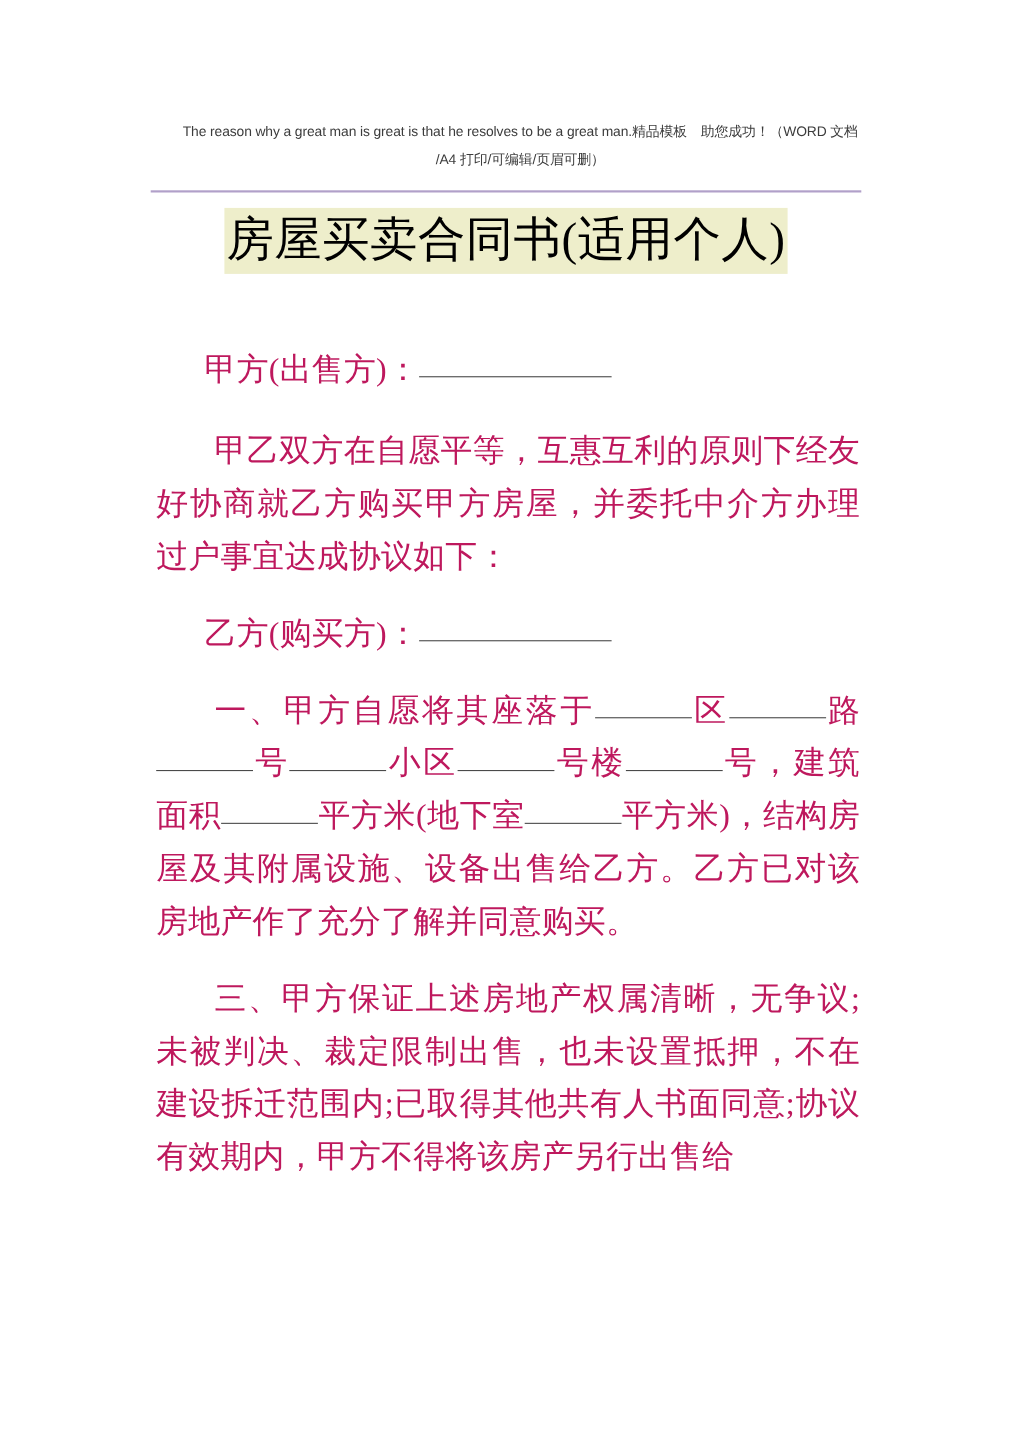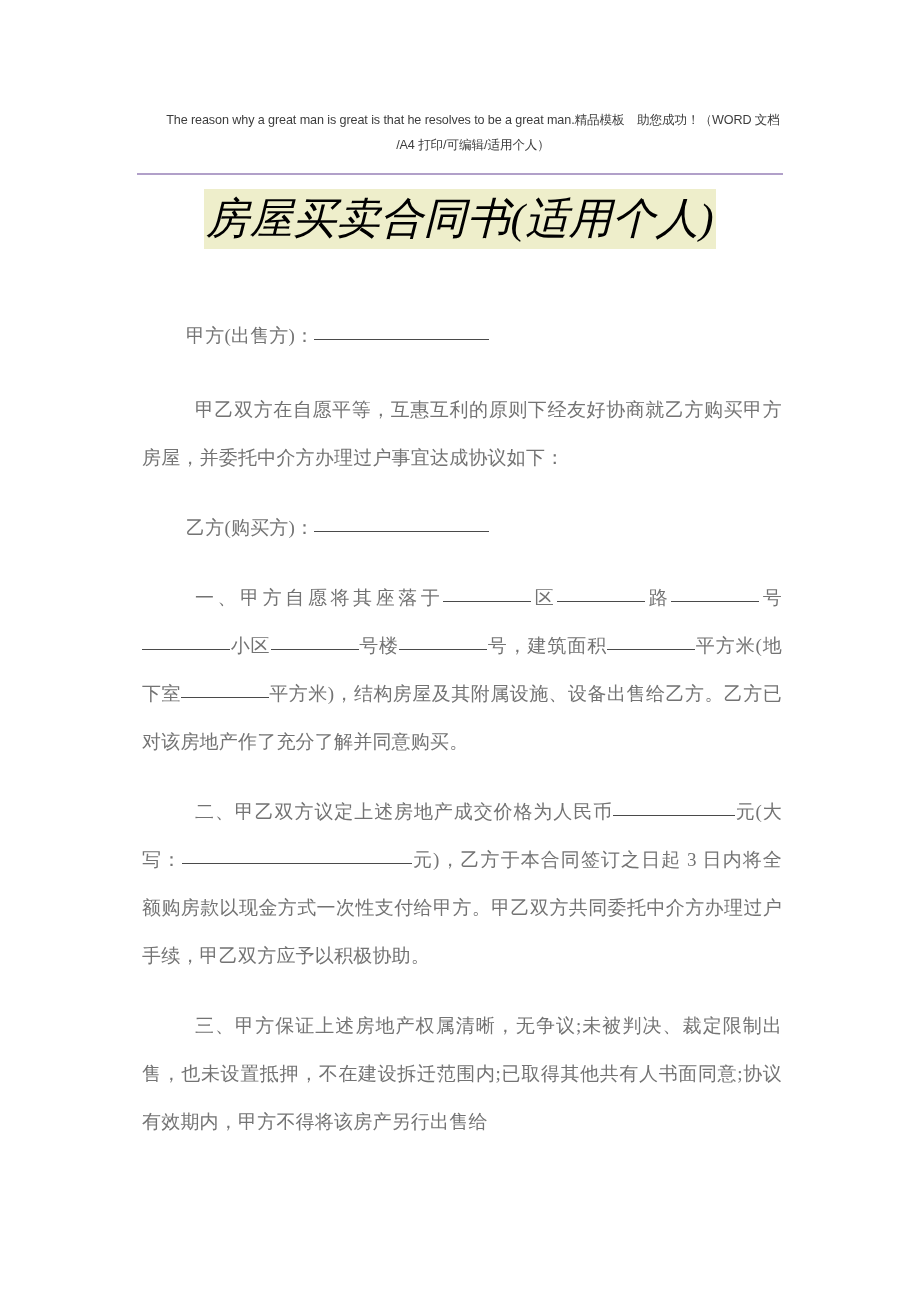--- a/index.html
+++ b/index.html
@@ -50,21 +50,20 @@
     background: #b1a0c9;
   }
 
   
   .title-wrap {
     position: absolute;
     left: 0;
     top: 189px;
     width: 920px;
     text-align: center;
-    font-style: italic;
   }
   .doc-title {
     display: inline-block;
     font-family: "Liberation Serif", "DejaVu Serif", serif;
     font-size: 43px;
     line-height: 60px;
     font-weight: 400;
     color: #000000;
     background: #eeeecb;
     padding: 0 2px;
@@ -73,23 +72,23 @@
   }
 
   
   .body-block {
     position: absolute;
     left: 142px;
     top: 312px;
     width: 640px;
   }
   .para {
-    font-size: 19px;
+    font-size: 29px;
     line-height: 48px;
-    color: #737373;
+    color: #be185d;
     text-align: justify;
     text-justify: inter-ideograph;
     margin: 0;
     letter-spacing: 0.2px;
     word-break: break-all;
   }
   .para.indent {
     text-indent: 53px;
   }
   .para.gap-md { margin-top: 22px; }
@@ -111,36 +110,35 @@
   .blank-lg { width: 175px; }
   .blank-xl { width: 230px; }
 </style>
 </head>
 <body>
 
 <div class="page">
 
   <div class="header-block">
     <div class="header-text">The reason why a great man is great is that he resolves to be a great man.精品模板　助您成功！（WORD 文档</div>
-    <div class="header-text">/A4 打印/可编辑/适用个人）</div>
+    <div class="header-text">/A4 打印/可编辑/页眉可删）</div>
   </div>
   <div class="header-rule"></div>
 
   <div class="title-wrap">
     <span class="doc-title">房屋买卖合同书(适用个人)</span>
   </div>
 
   <div class="body-block">
 
     <p class="para party"><span>甲方(出售方)：</span><span class="blank blank-lg"></span></p>
 
     <p class="para indent gap-lg">甲乙双方在自愿平等，互惠互利的原则下经友好协商就乙方购买甲方房屋，并委托中介方办理过户事宜达成协议如下：</p>
 
     <p class="para party gap-md"><span>乙方(购买方)：</span><span class="blank blank-lg"></span></p>
 
     <p class="para indent gap-md"><span>一、</span><span>甲方自愿将其座落于</span><span class="blank blank-sm"></span><span>区</span><span class="blank blank-sm"></span><span>路</span><span class="blank blank-sm"></span><span>号</span><span class="blank blank-sm"></span><span>小区</span><span class="blank blank-sm"></span><span>号楼</span><span class="blank blank-sm"></span><span>号，建筑面积</span><span class="blank blank-sm"></span><span>平方米(地下室</span><span class="blank blank-sm"></span><span>平方米)，结构房屋及其附属设施、设备出售给乙方。乙方已对该房地产作了充分了解并同意购买。</span></p>
 
-    <p class="para indent gap-md"><span>二、</span><span>甲乙双方议定上述房地产成交价格为人民币</span><span class="blank blank-md"></span><span>元(大写：</span><span class="blank blank-xl"></span><span>元)，乙方于本合同签订之日起 3 日内将全额购房款以现金方式一次性支付给甲方。甲乙双方共同委托中介方办理过户手续，甲乙双方应予以积极协助。</span></p>
 
     <p class="para indent gap-md"><span>三、</span><span>甲方保证上述房地产权属清晰，无争议;未被判决、裁定限制出售，也未设置抵押，不在建设拆迁范围内;已取得其他共有人书面同意;协议有效期内，甲方不得将该房产另行出售给</span></p>
 
   </div>
 </div>
 
 </body></html>

